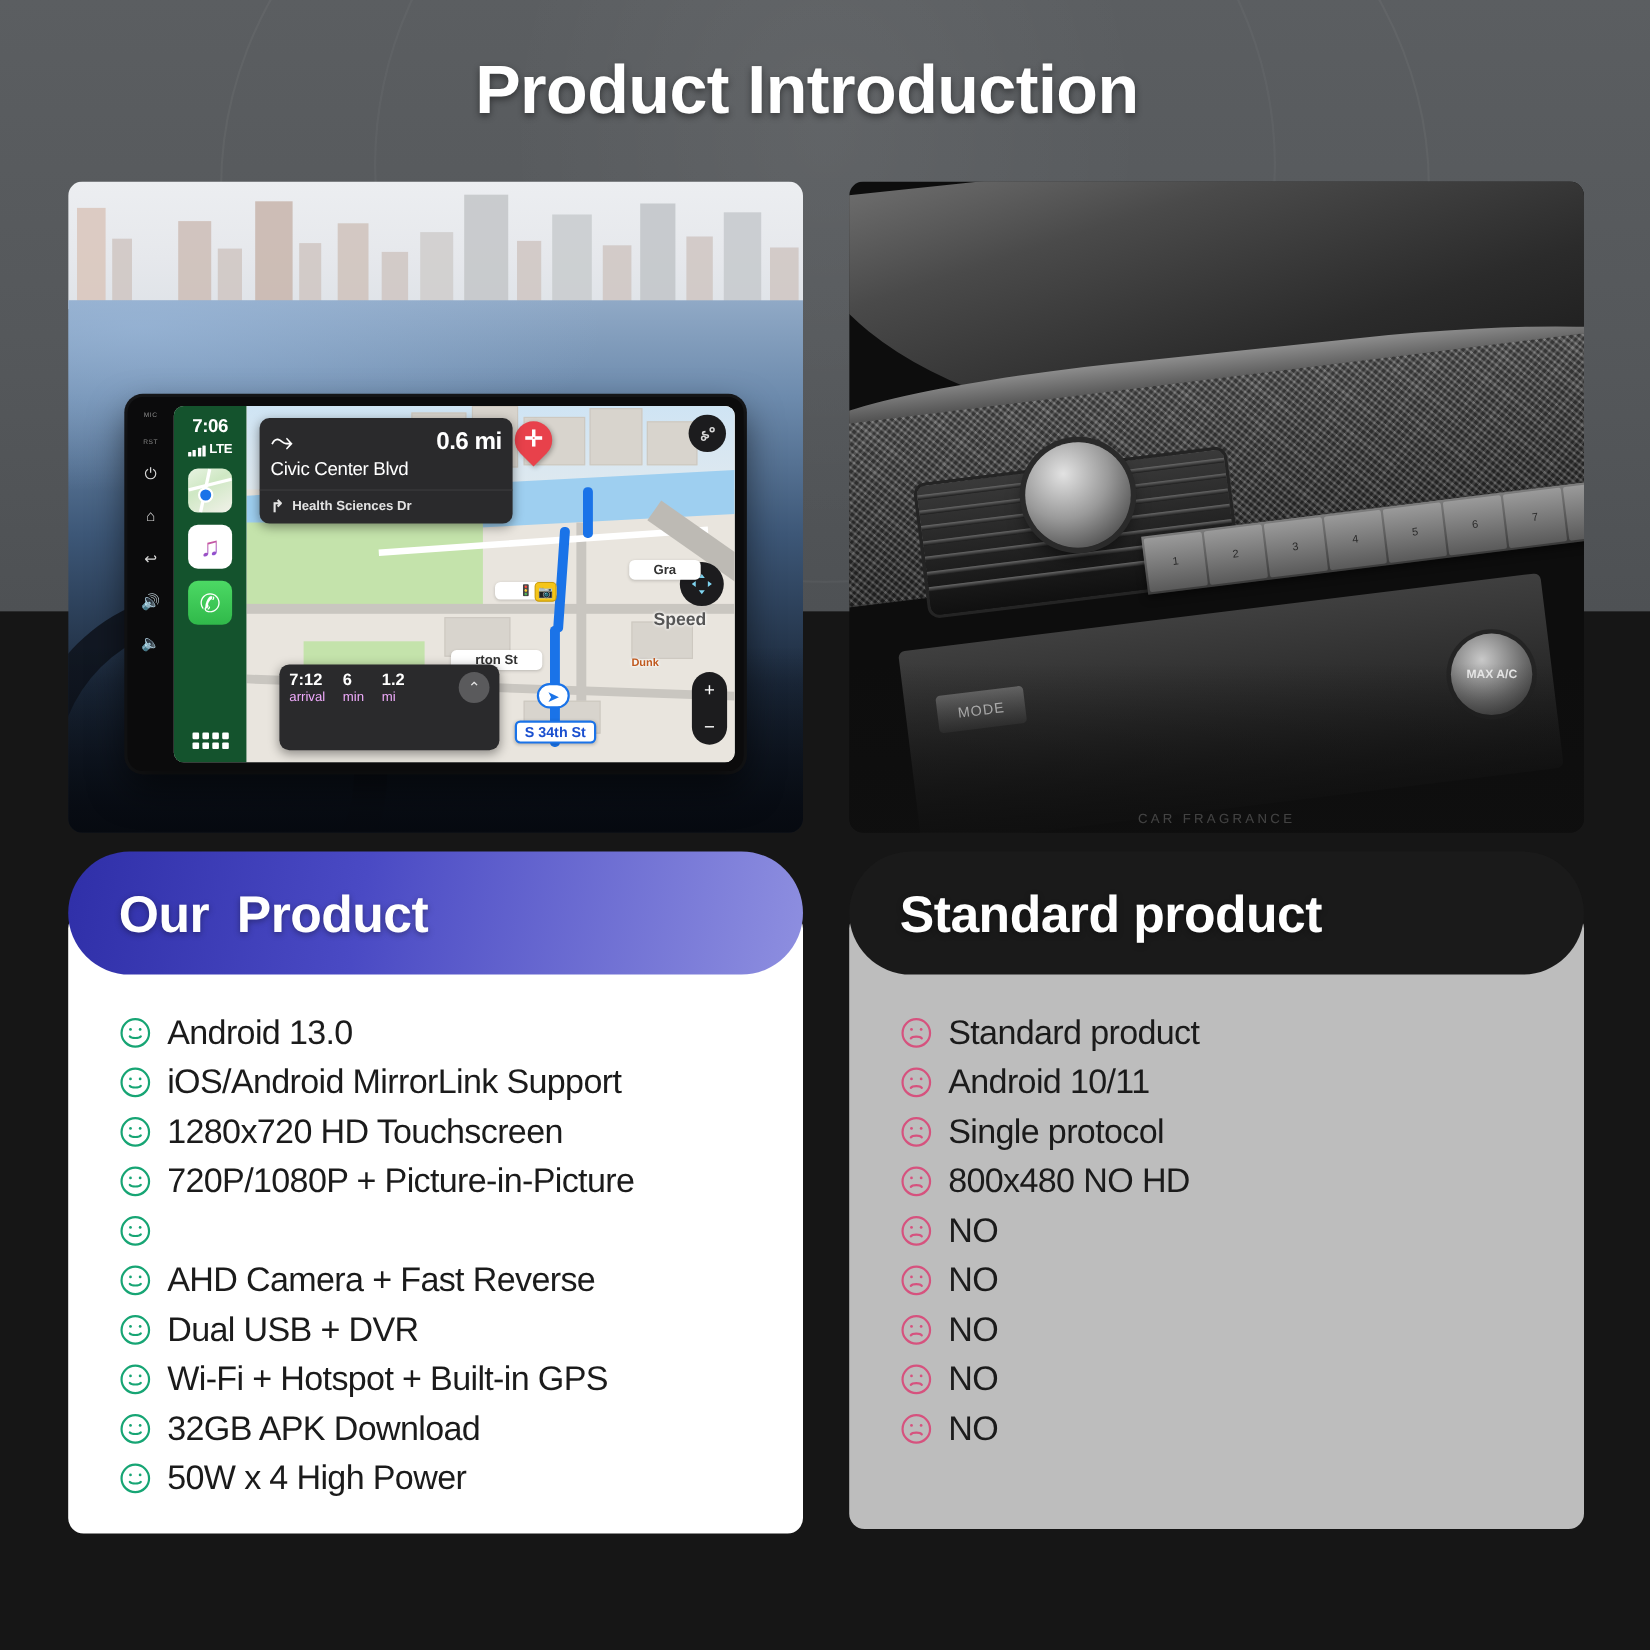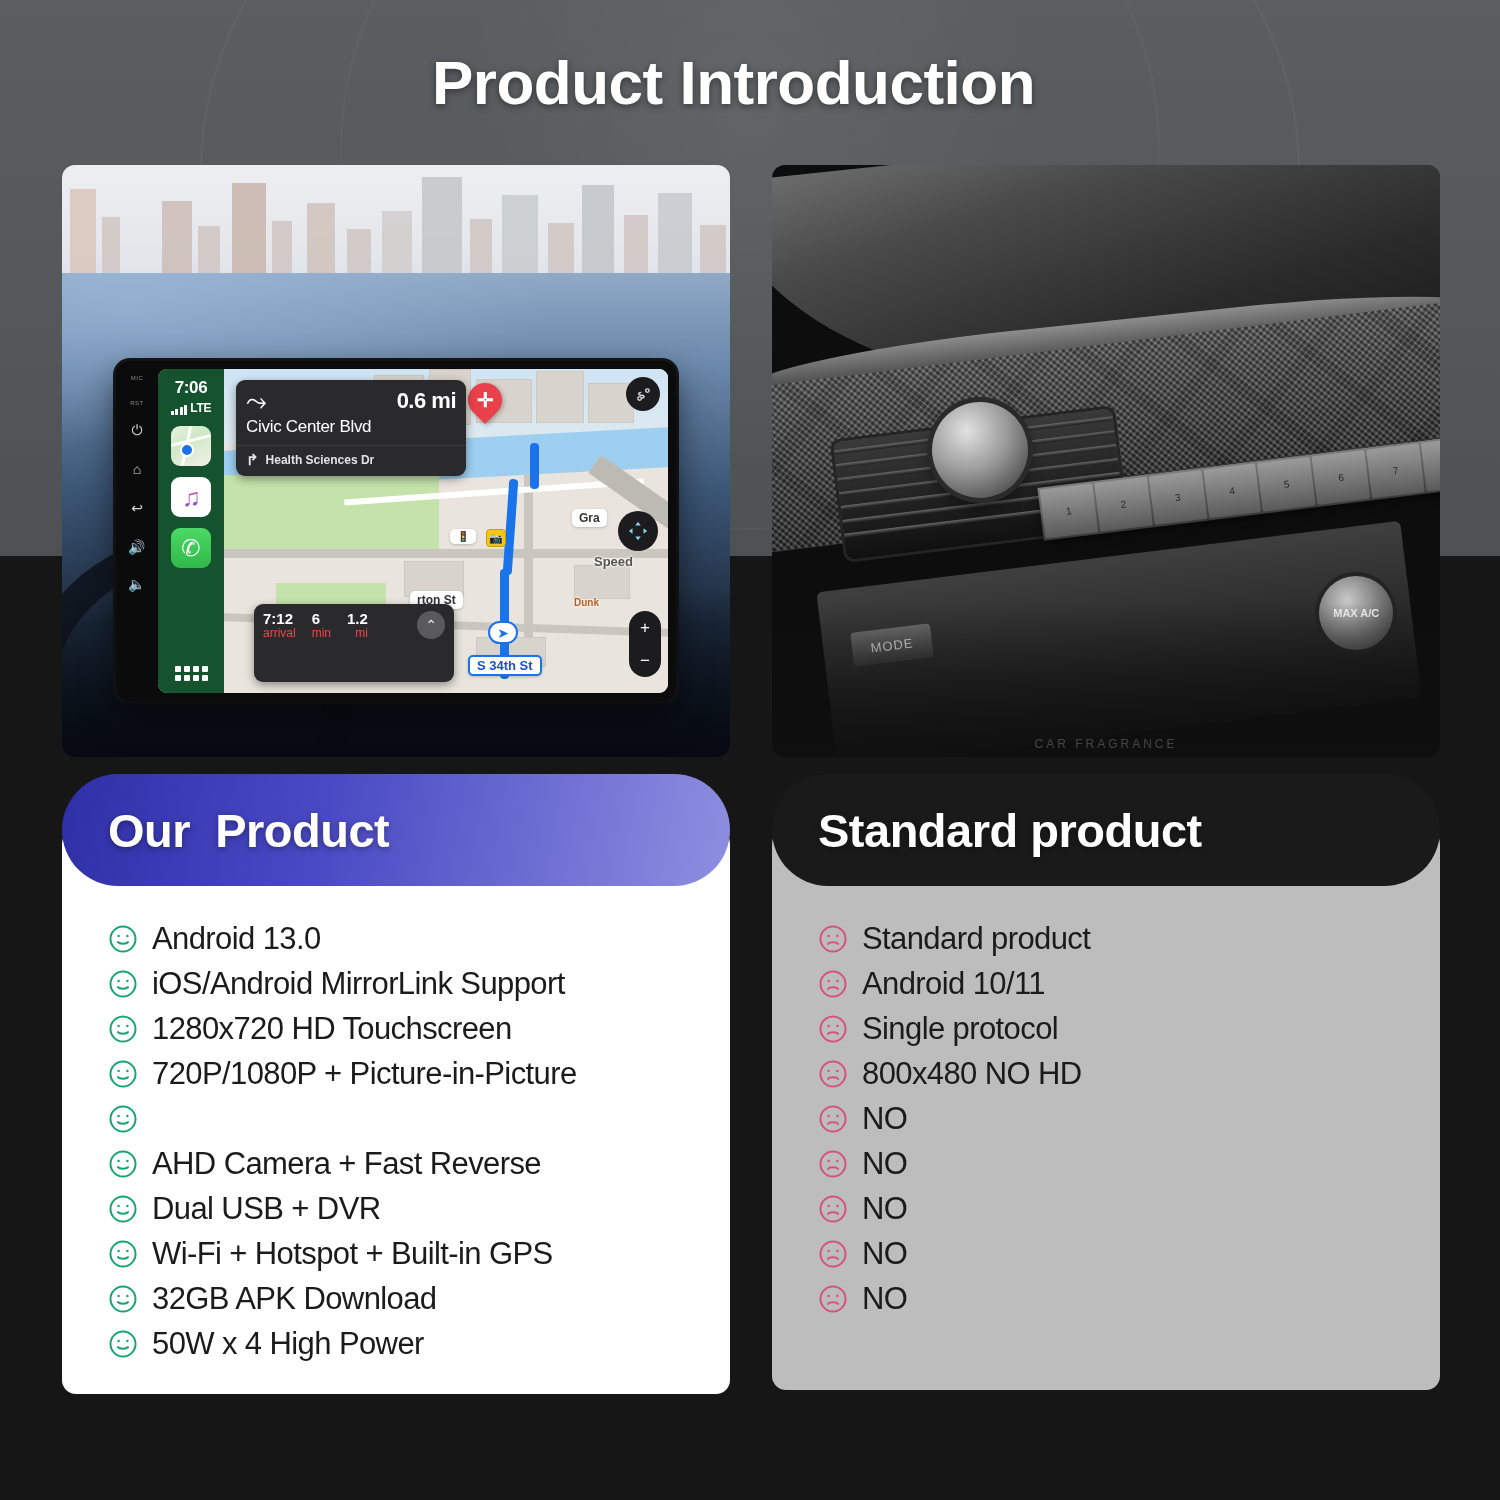--- a/index.html
+++ b/index.html
@@ -126,21 +126,21 @@
   .m-sky { position:absolute; left:0; top:0; width:100%; height:76px;
            background:linear-gradient(180deg,#cfe4f4,#dfe9ef); }
   .m-blocks { position:absolute; background:#d8d4cd; border:1px solid #cdc8c0; }
   .m-water { position:absolute; background:#9ecff0; }
   .m-green { position:absolute; background:#c4e3ab; }
   .m-road { position:absolute; background:#fff; }
   .m-roadg { position:absolute; background:#c9c6c0; }
   .m-route { position:absolute; background:#1a73e8; border-radius:4px; }
   .m-label {
     position:absolute; background:#fff; border-radius:5px;
-    padding:2px 7px; font-size:12px; font-weight:bold; color:#333;
+    padding:2px 22px; font-size:12px; font-weight:bold; color:#333;
     white-space:nowrap; box-shadow:0 1px 3px rgba(0,0,0,.2);
   }
   .m-label.blue { background:#1a73e8; color:#fff; }
   .m-label.out  { background:#fff; color:#1a4fcf; border:2px solid #1a73e8;
                   font-size:13px; padding:1px 7px; }
   .m-poi {
     position:absolute; font-size:9px; color:#444; font-weight:bold;
     text-align:center; line-height:1.12; text-shadow:0 0 3px #fff,0 0 3px #fff;
   }
   .pin {
@@ -188,21 +188,21 @@
   .nav-next .sm { font-size:15px; }
 
   
   .eta-card {
     position:absolute; left:96px; bottom:11px; width:200px; height:78px;
     background:#2a2a2c; border-radius:9px; z-index:5;
     box-shadow:0 3px 10px rgba(0,0,0,.4); padding:7px 9px;
   }
   .eta-row { display:flex; align-items:flex-start; gap:16px; }
   .eta-i .v { color:#fff; font-size:15px; font-weight:bold; line-height:1.05; }
-  .eta-i .l { color:#ef4444; font-size:12px; line-height:1.15;text-align:right; }
+  .eta-i .l { color:#f0abfc; font-size:12px; line-height:1.15; }
   .eta-up {
     margin-left:auto; width:28px; height:28px; border-radius:50%;
     background:#5a5a5c; color:#e6e6e6; font-size:14px;
     display:flex; align-items:center; justify-content:center;
   }
 
   
   .bmw { position:absolute; inset:0; background:#0d0d0d; }
   .bmw-pad {
     position:absolute; left:-6%; top:-4%; width:118%; height:44%;
@@ -395,21 +395,21 @@
           <div class="rnd-btn" style="right:10px;top:142px;width:40px;height:40px">
             <svg width="22" height="22" viewBox="0 0 24 24" fill="#7fd4f0">
               <path d="M12 2l3 4H9zM12 22l-3-4h6zM2 12l4-3v6zM22 12l-4 3V9z"></path>
             </svg>
           </div>
 
           <div class="m-label" style="left:226px;top:160px;font-size:10px">🚦</div>
           <div class="mini" style="left:262px;top:160px;width:20px;height:18px;background:#f5c518;border:1px solid #c99c0b">📷</div>
 
           <div class="m-label" style="left:348px;top:140px">Gra</div>
-          <div class="m-poi" style="left:370px;top:186px;font-size:13px;color:#555">Speed</div>
+          <div class="m-poi" style="left:370px;top:186px;font-size:16px;color:#555">Speed</div>
           <div class="m-poi" style="left:350px;top:228px;font-size:10px;color:#c05a20">Dunk</div>
           <div class="m-label" style="left:186px;top:222px">rton St</div>
 
           <div class="m-arrow" style="left:264px;top:252px">
               <i>➤</i>
             </div>
           <div class="m-label out" style="left:244px;top:286px">S 34th St</div>
 
           <div class="zoom-pill">
             <span>+</span>

